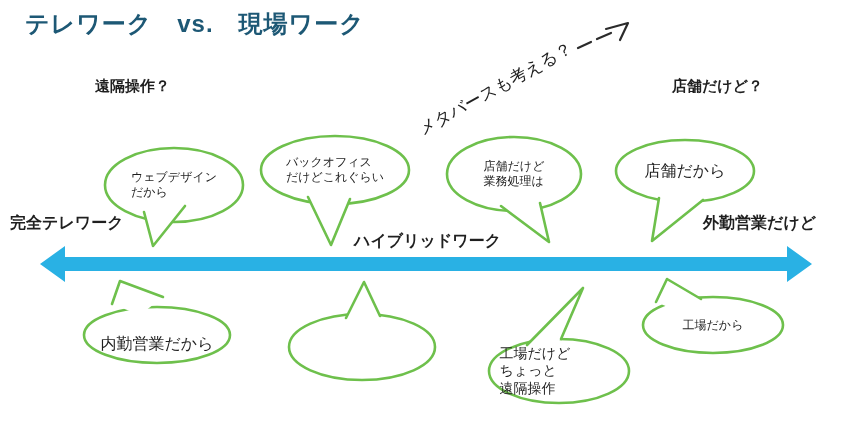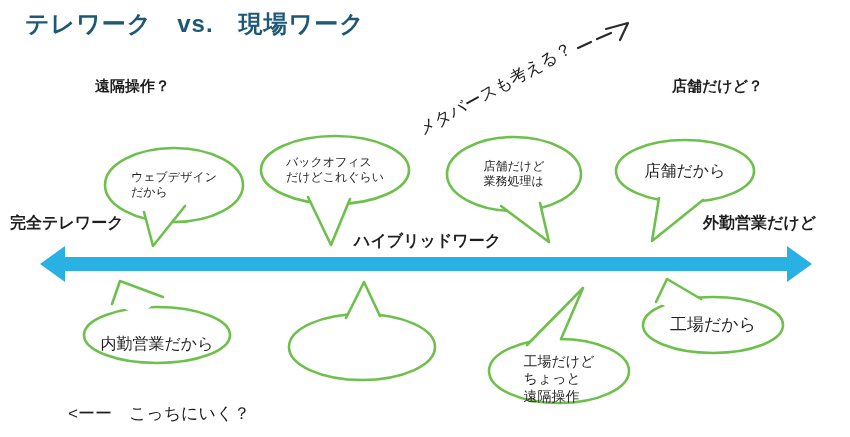--- a/index.html
+++ b/index.html
@@ -98,20 +98,19 @@
 
   <div class="abs bubble-text" style="left:105px;top:148px;width:138px;height:74px;">ウェブデザイン
 だから</div>
   <div class="abs bubble-text" style="left:261px;top:136px;width:148px;height:68px;">バックオフィス
 だけどこれぐらい</div>
   <div class="abs bubble-text" style="left:616px;top:140px;width:138px;height:62px;font-size:16px;">店舗だから</div>
   <div class="abs bubble-text" style="left:447px;top:137px;width:134px;height:74px;">店舗だけど
 業務処理は</div>
 
   <div class="abs bubble-text" style="left:84px;top:316px;width:146px;height:56px;font-size:16px;">内勤営業だから</div>
-  <div class="abs bubble-text" style="left:489px;top:339px;width:140px;height:64px;font-size:14px;margin-top:8px;">工場だけど
+  <div class="abs bubble-text" style="left:465px;top:339px;width:140px;height:64px;font-size:14px;">工場だけど
 ちょっと
 遠隔操作</div>
-  <div class="abs bubble-text" style="left:643px;top:297px;width:140px;height:56px;font-size:17px;">工場だから</div>
+  <div class="abs bubble-text" style="left:643px;top:297px;width:140px;height:56px;font-size:12px;">工場だから</div>
 
-  <div class="abs hand" style="left:68px;top:402px;">&lt;ーー　こっちにいく？</div>
 
 </div>
 
 </body></html>

